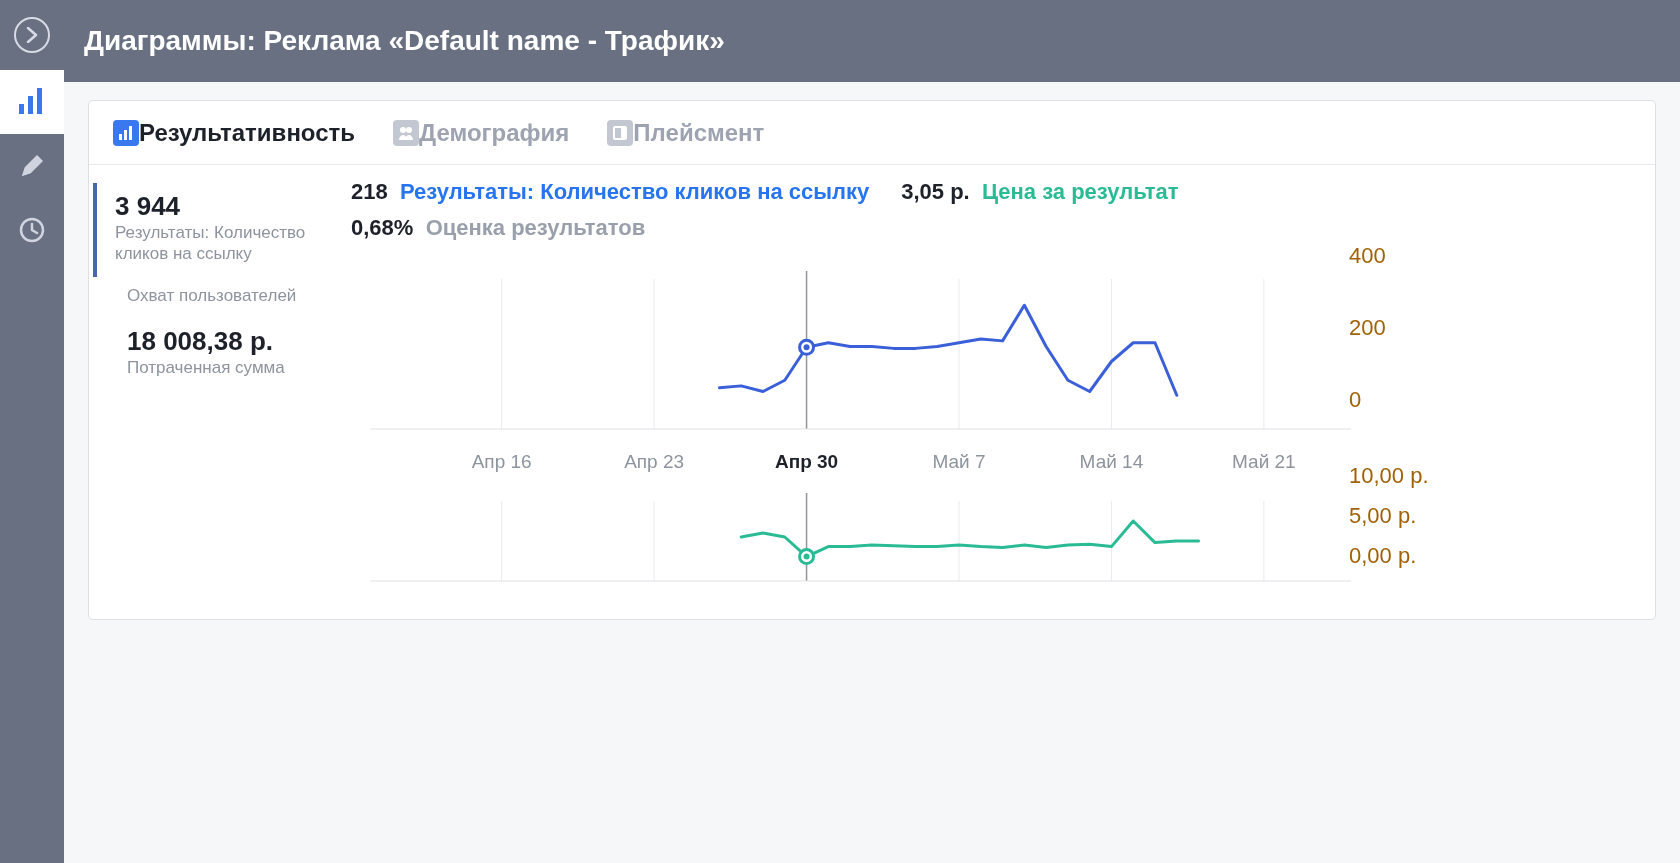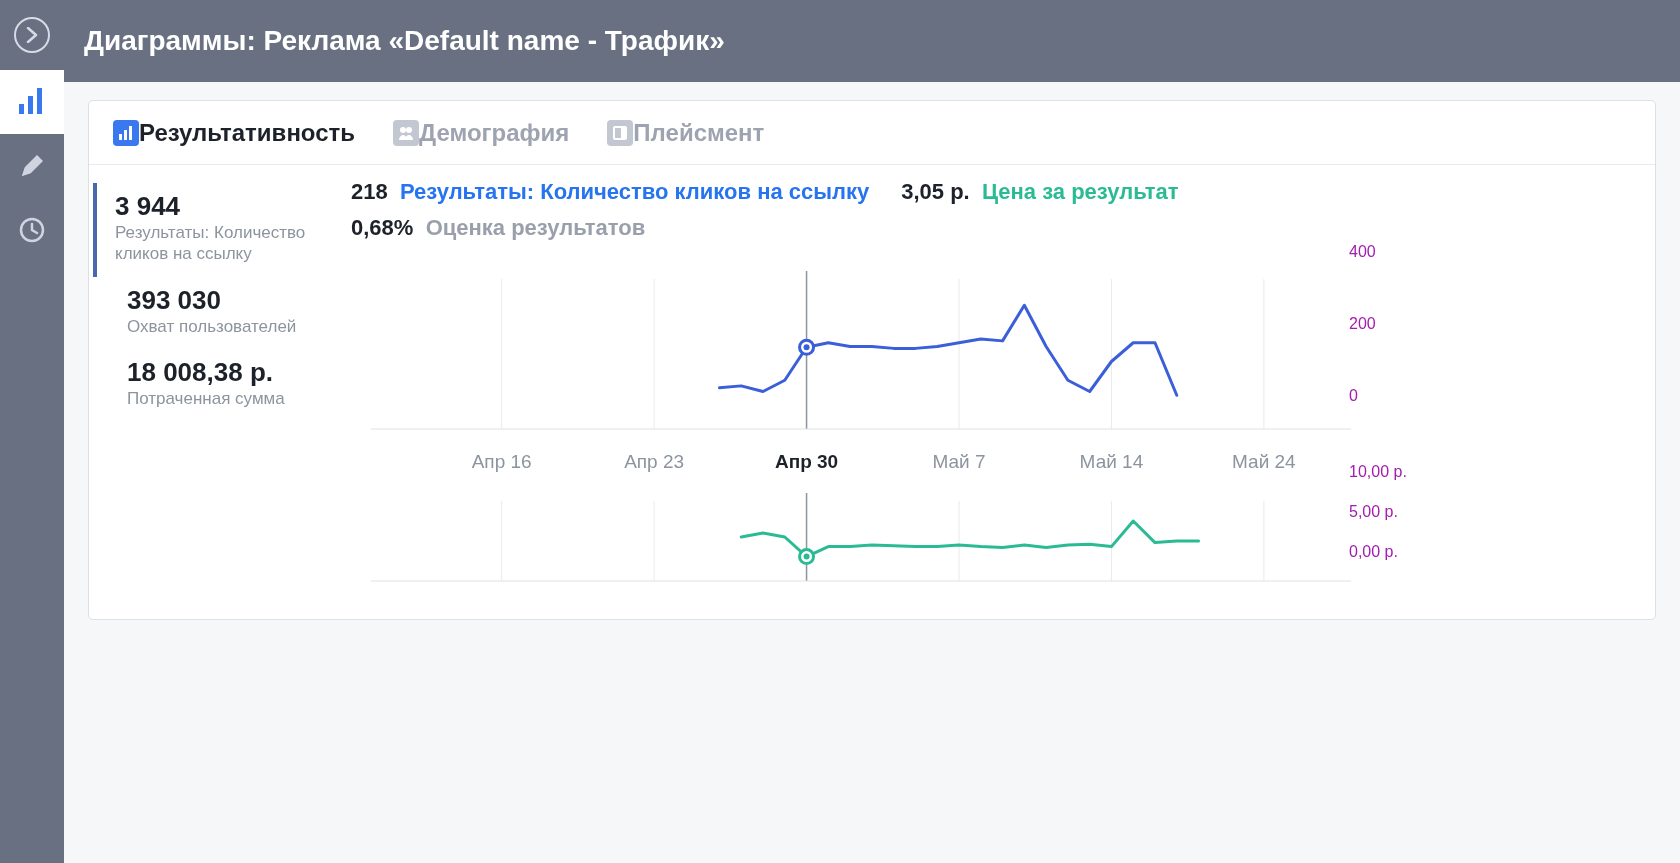--- a/index.html
+++ b/index.html
@@ -31,21 +31,21 @@
   .chart-headers { display:flex; gap:32px; font-size:22px; font-weight:700; align-items:baseline; flex-wrap:wrap; }
   .hdr-value { color:#1d2129; }
   .hdr-label-blue { color:#2774f0; }
   .hdr-label-green { color:#2abb94; }
   .hdr-label-gray { color:#9aa0ab; }
   .chart-sub { font-size:22px; font-weight:700; margin-top:10px; }
   svg.chart { display:block; margin-top:18px; }
   .xaxis-labels { position:relative; height:40px; margin-top:2px; }
   .xaxis-labels span { position:absolute; transform:translateX(-50%); font-size:19px; color:#8d949e; }
   .xaxis-labels span.bold { font-weight:700; color:#1d2129; }
-  .yaxis { position:absolute; font-size:16px; color:#a21caf; }
+  .yaxis { position:absolute; font-size:22px; color:#a16207; }
 </style>
 </head>
 <body>
 
 <div class="app">
 
   <div class="sidebar">
     <div class="top-btn">
       <div class="circle">
         <svg width="14" height="16" viewBox="0 0 14 16">
@@ -116,21 +116,20 @@
         </div>
 
         <div class="body">
 
           <div class="stats">
             <div class="section first">
               <div class="stat-value">3 944</div>
               <div class="stat-label">Результаты: Количество кликов на ссылку</div>
             </div>
             <div class="section">
-              <div class="stat-value">393 030</div>
               <div class="stat-label">Охват пользователей</div>
             </div>
             <div class="section">
               <div class="stat-value">18 008,38 р.</div>
               <div class="stat-label">Потраченная сумма</div>
             </div>
           </div>
 
           <div class="chart-area">
             <div class="chart-headers">
@@ -160,21 +159,21 @@
                 <path d="M368.44444444444446 128.75 L390.22222222222223 126.875 L412 132.5 L433.77777777777777 121.25 L455.55555555555554 88.25 L477.3333333333333 83.75 L499.1111111111111 87.5 L520.8888888888889 87.5 L542.6666666666666 89.375 L564.4444444444445 89.375 L586.2222222222222 87.5 L608 83.75 L629.7777777777778 80 L651.5555555555555 81.875 L673.3333333333333 46.25 L695.1111111111111 87.5 L716.8888888888889 121.25 L738.6666666666666 132.5 L760.4444444444445 102.5 L782.2222222222223 83.75 L804 83.75 L825.7777777777777 136.25" fill="none" stroke="#3a5fd9" stroke-width="3" stroke-linejoin="round" stroke-linecap="round"></path>
                 <circle cx="455.55555555555554" cy="88.25" r="7" fill="#fff" stroke="#3a5fd9" stroke-width="3"></circle>
                 <circle cx="455.55555555555554" cy="88.25" r="3" fill="#3a5fd9"></circle>
               </svg>
             <div class="xaxis-labels" id="xaxis1" style="width:1000px;">
                 <span class="" style="left:150.66666666666666px">Апр 16</span>
                 <span class="" style="left:303.1111111111111px">Апр 23</span>
                 <span class="bold" style="left:455.55555555555554px">Апр 30</span>
                 <span class="" style="left:608px">Май 7</span>
                 <span class="" style="left:760.4444444444445px">Май 14</span>
-                <span class="" style="left:912.8888888888889px">Май 24</span>
+                <span class="" style="left:912.8888888888889px">Май 21</span>
               </div>
 
             <svg class="chart" id="chart2" width="1080" height="110" style="margin-top:0;">
                 <line x1="150.66666666666666" y1="10" x2="150.66666666666666" y2="90" stroke="#e9eaed" stroke-width="1"></line>
                 <line x1="303.1111111111111" y1="10" x2="303.1111111111111" y2="90" stroke="#e9eaed" stroke-width="1"></line>
                 <line x1="455.55555555555554" y1="10" x2="455.55555555555554" y2="90" stroke="#e9eaed" stroke-width="1"></line>
                 <line x1="608" y1="10" x2="608" y2="90" stroke="#e9eaed" stroke-width="1"></line>
                 <line x1="760.4444444444445" y1="10" x2="760.4444444444445" y2="90" stroke="#e9eaed" stroke-width="1"></line>
                 <line x1="912.8888888888889" y1="10" x2="912.8888888888889" y2="90" stroke="#e9eaed" stroke-width="1"></line>
                 <line x1="455.55555555555554" y1="2" x2="455.55555555555554" y2="90" stroke="#8d949e" stroke-width="1.5"></line>

